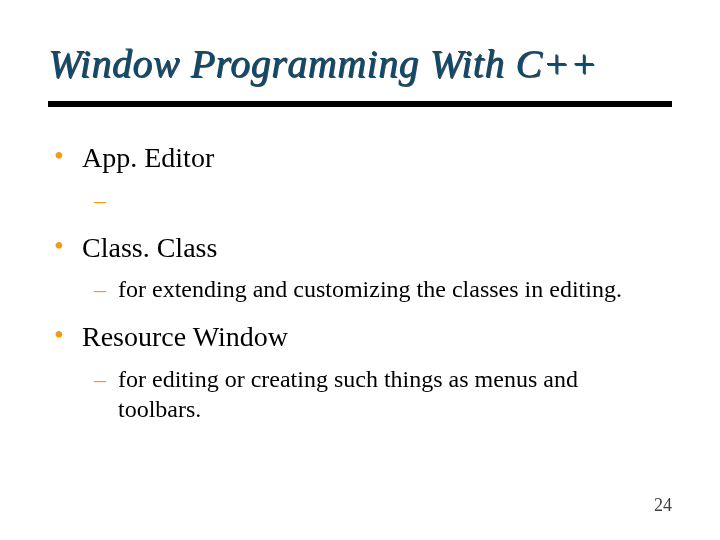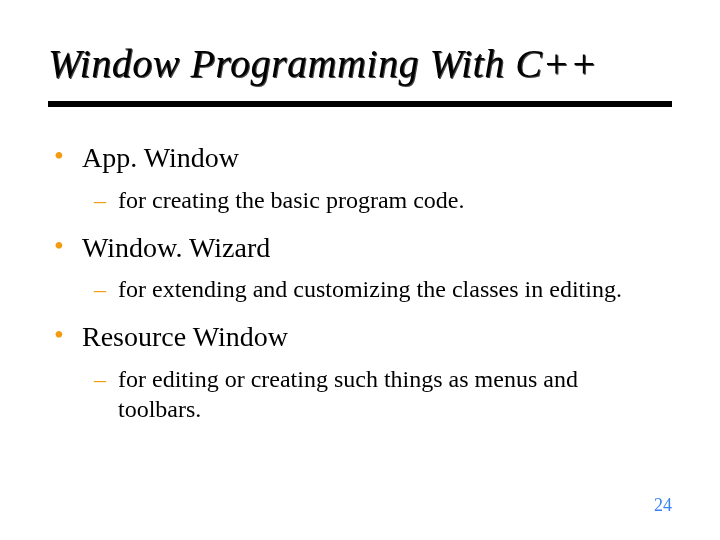--- a/index.html
+++ b/index.html
@@ -1,21 +1,21 @@
 <!DOCTYPE html>
 <html><head>
 <meta charset="utf-8">
 <style>
   * { margin: 0; padding: 0; box-sizing: border-box; }
   html, body { width: 720px; height: 540px; background: #fff; font-family: "Times New Roman", Times, serif; color: #000; }
   .slide { position: relative; width: 720px; height: 540px; padding: 40px 48px 30px 48px; }
   .title {
     font-style: italic;
     font-size: 40px;
-    color: #000000;
+    color: #0c4a6e;
     text-shadow: 1px 1px 0 #444, 1px 1px 1px rgba(0,0,0,0.3);
     margin-bottom: 14px;
     letter-spacing: 0.5px;
   }
   .rule {
     height: 6px;
     background: #000;
     width: 100%;
     margin-bottom: 34px;
   }
@@ -43,44 +43,43 @@
   .sub-text {
     font-size: 24px;
     line-height: 1.25;
     max-width: 560px;
   }
   .page-number {
     position: absolute;
     bottom: 24px;
     right: 48px;
     font-size: 18px;
-    color: #3b82f6;
+    color: #404040;
   }
 </style>
 </head>
 <body>
 
 <div class="slide">
   <div class="title">Window Programming With C++</div>
   <div class="rule"></div>
 
   <div class="content">
 
     <div class="bullet-row">
       <div class="bullet-dot">•</div>
-      <div class="bullet-text">App. Window</div>
+      <div class="bullet-text">App. Editor</div>
     </div>
     <div class="sub-row">
       <div class="sub-dash">–</div>
-      <div class="sub-text">for creating the basic program code.</div>
     </div>
 
     <div class="bullet-row">
       <div class="bullet-dot">•</div>
-      <div class="bullet-text">Window. Wizard</div>
+      <div class="bullet-text">Class. Class</div>
     </div>
     <div class="sub-row">
       <div class="sub-dash">–</div>
       <div class="sub-text">for extending and customizing the classes in editing.</div>
     </div>
 
     <div class="bullet-row">
       <div class="bullet-dot">•</div>
       <div class="bullet-text">Resource Window</div>
     </div>

